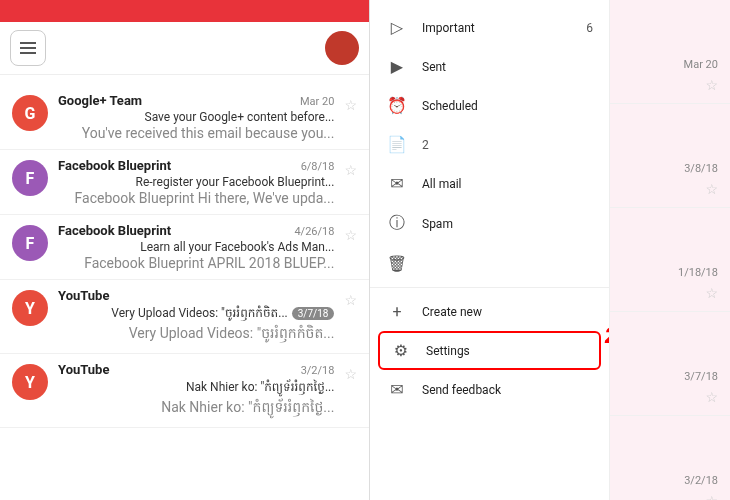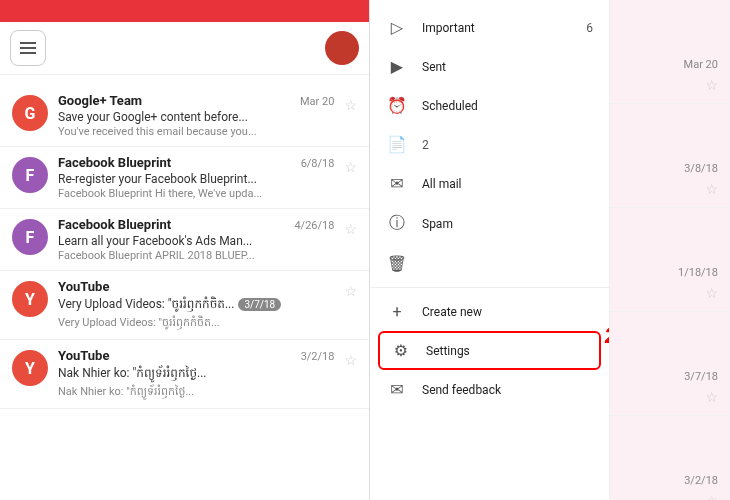--- a/index.html
+++ b/index.html
@@ -127,21 +127,21 @@
       border-radius: 50%;
       display: flex;
       align-items: center;
       justify-content: center;
       color: white;
       font-size: 16px;
       font-weight: bold;
       flex-shrink: 0;
       margin-top: 2px;
     }
-    .email-content { flex: 1; min-width: 0; }
+    .email-content { flex: 1; min-width: 0; text-align: right; }
     .email-header {
       display: flex;
       justify-content: space-between;
       align-items: baseline;
       margin-bottom: 2px;
     }
     .email-sender {
       font-size: 13px;
       font-weight: 700;
       color: #222;
@@ -154,21 +154,21 @@
     .email-subject {
       font-size: 12px;
       font-weight: 400;
       color: #333;
       white-space: nowrap;
       overflow: hidden;
       text-overflow: ellipsis;
       margin-bottom: 1px;
     }
     .email-preview {
-      font-size: 11px;
+      font-size: 14px;
       color: #888;
       white-space: nowrap;
       overflow: hidden;
       text-overflow: ellipsis;
     }
     .email-star {
       color: #ccc;
       font-size: 14px;
       margin-top: 4px;
     }

